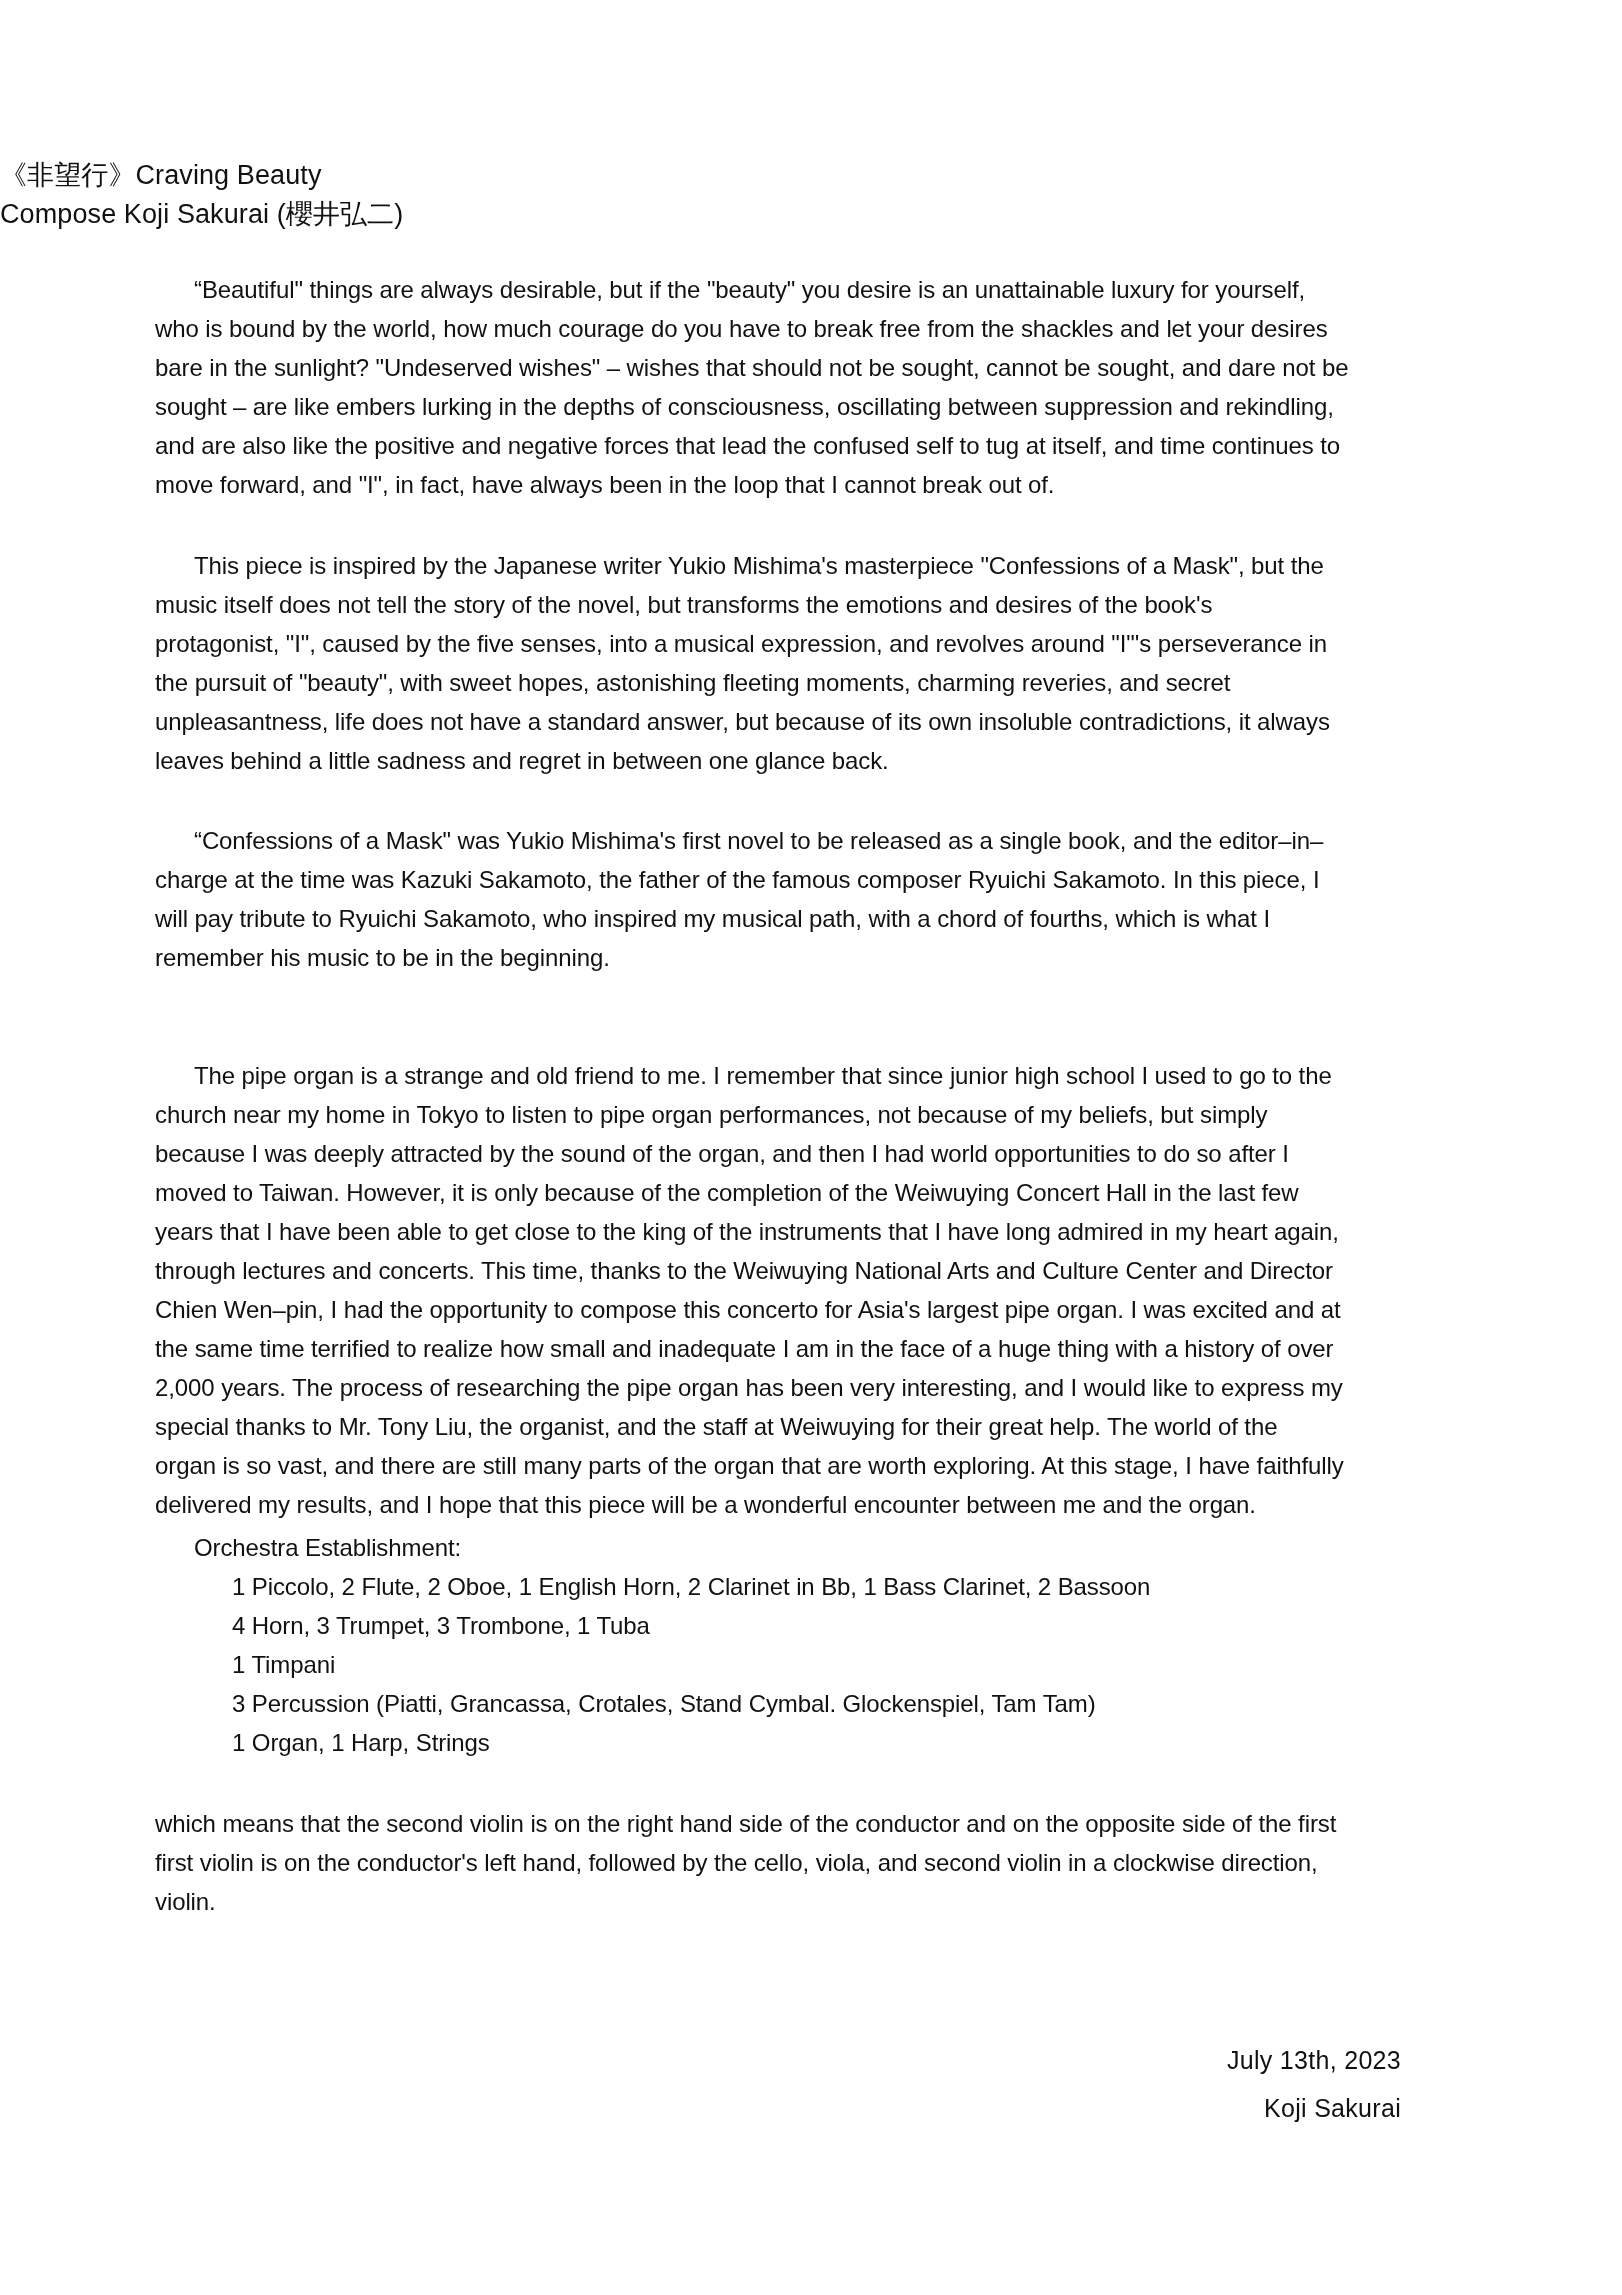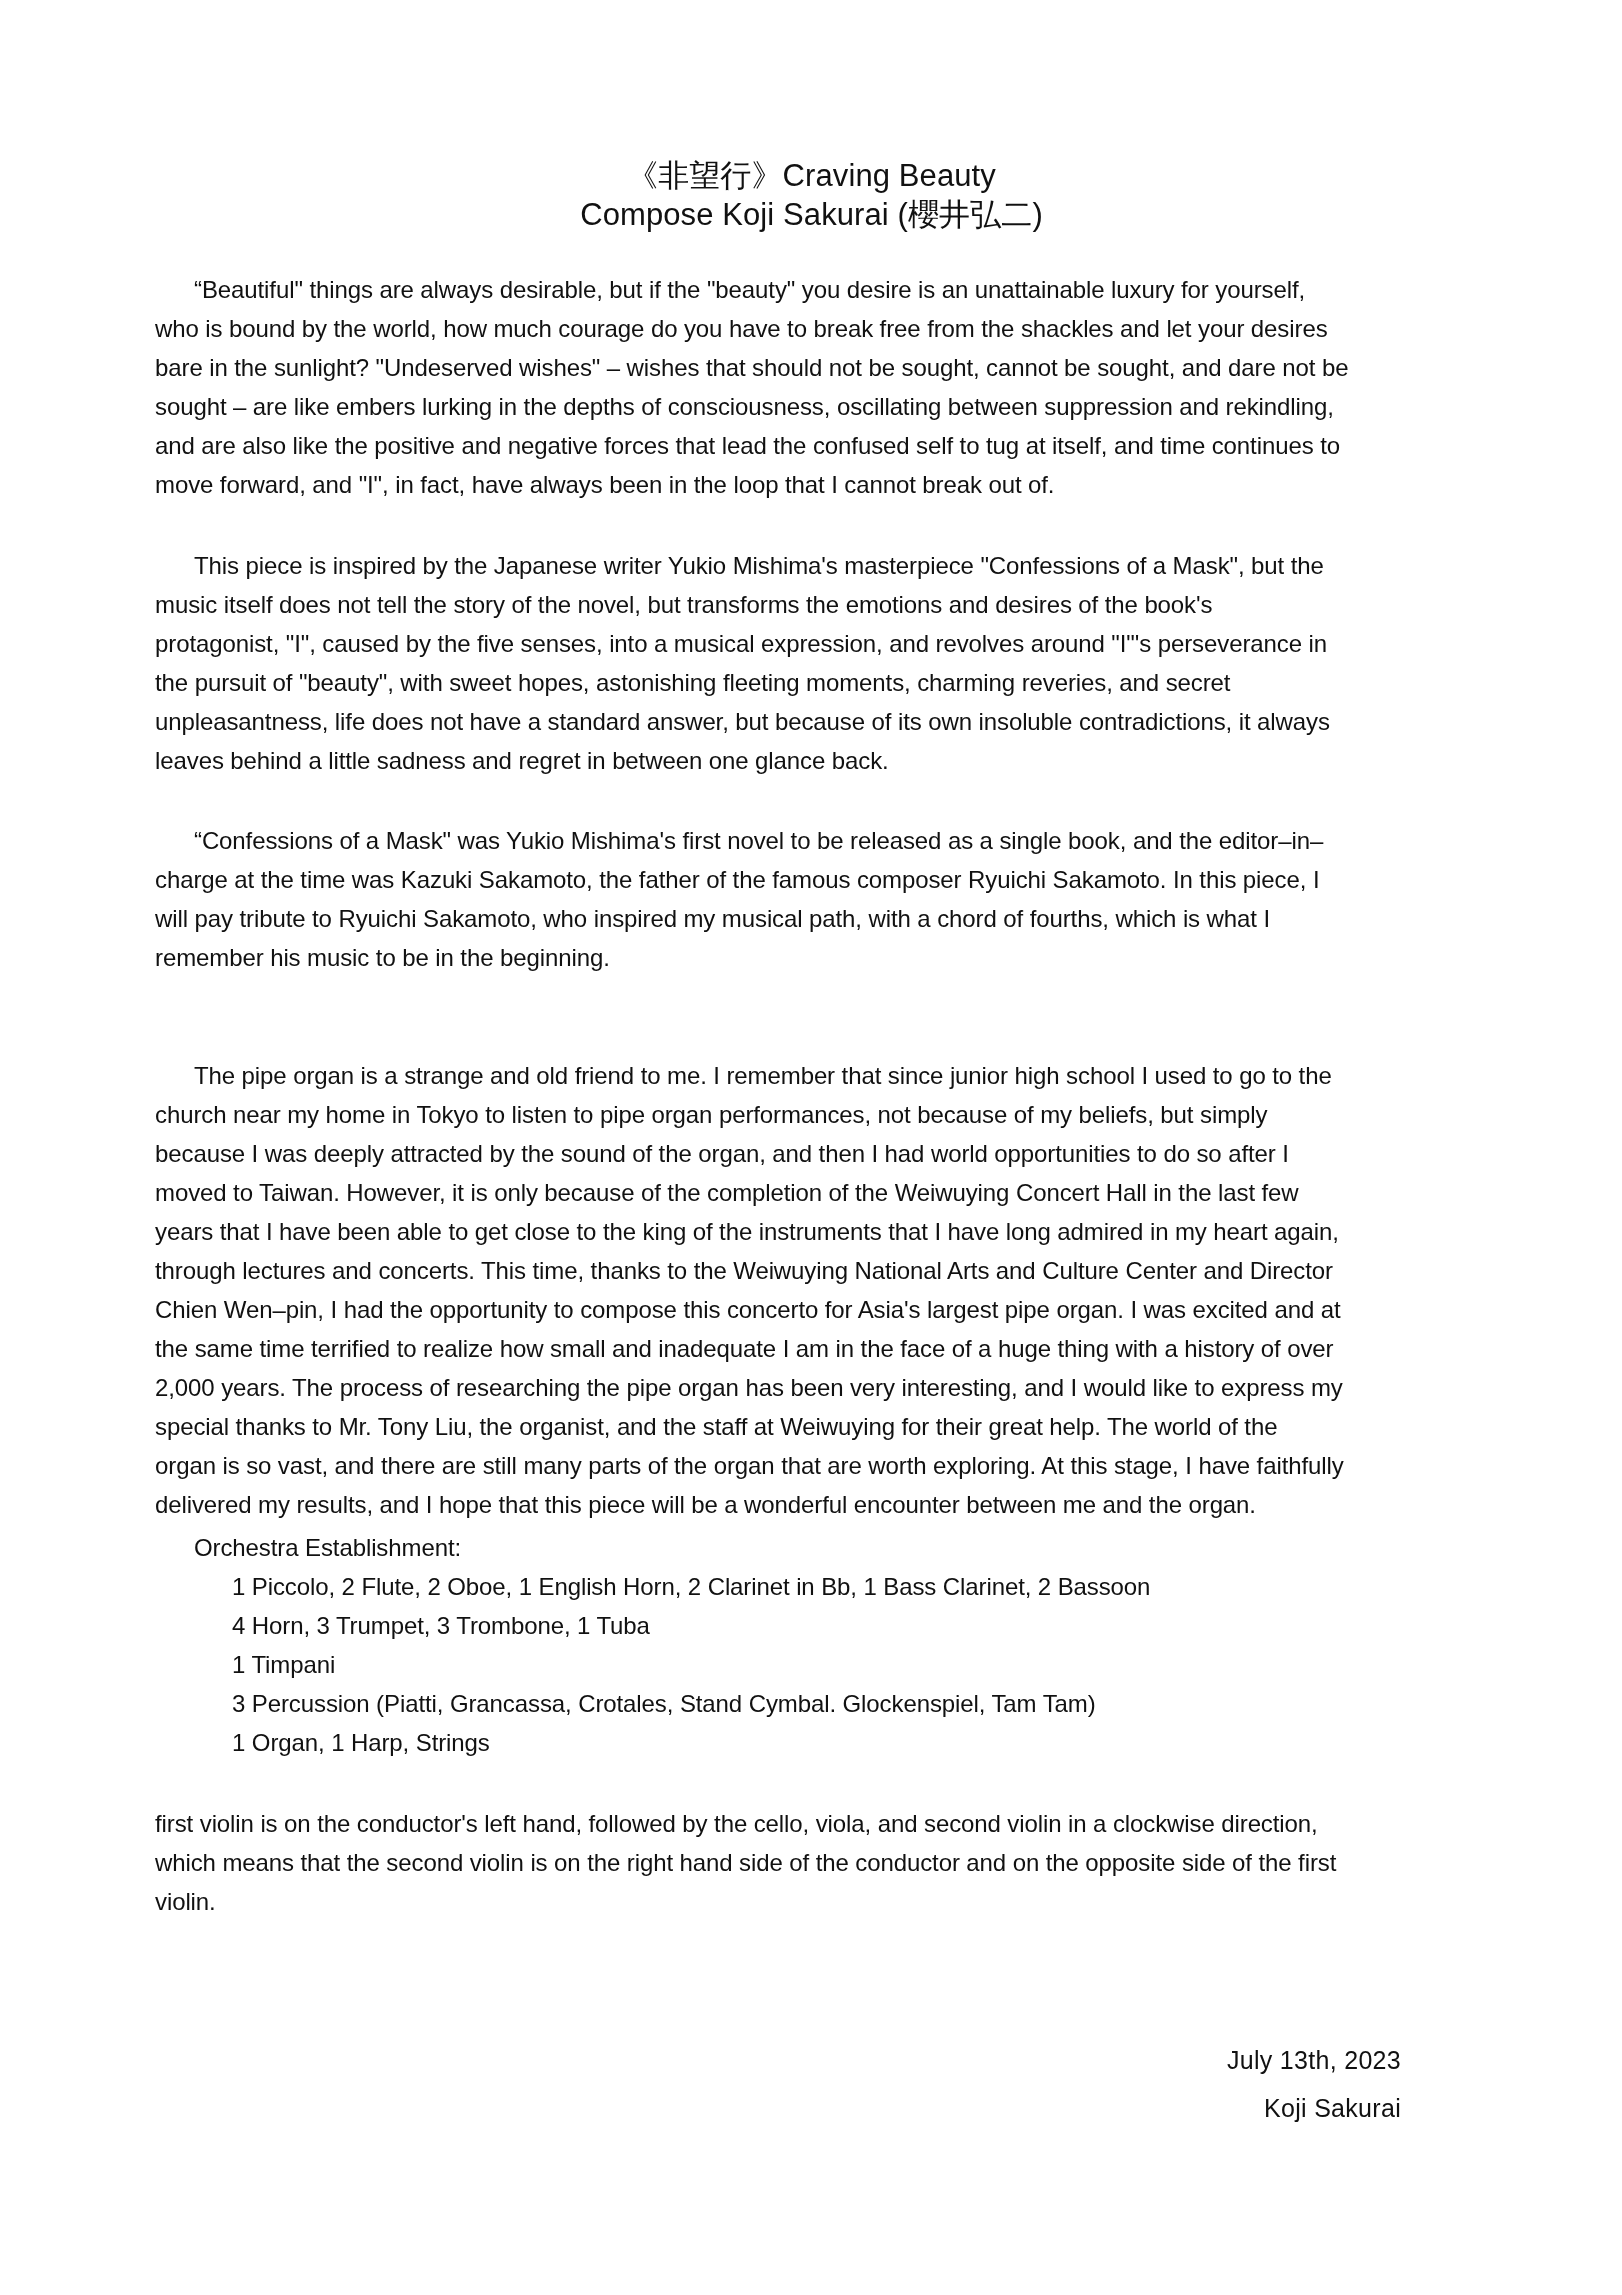--- a/index.html
+++ b/index.html
@@ -20,22 +20,22 @@
       left: 0; top: 0;
       width: 1623px;
       height: 2295px;
       background: #ffffff;
     }
     .title-block {
       position: absolute;
       left: 0;
       top: 156px;
       width: 1623px;
-      text-align: center;
-      font-size: 31px;
+      text-align: left;
+      font-size: 27px;
       line-height: 39px;
       letter-spacing: 0.1px;
     }
     .title-line {
       display: block;
       white-space: nowrap;
     }
     .body-block {
       position: absolute;
       left: 155px;
@@ -139,22 +139,22 @@
   <div class="body-block" id="orchestra">
     <span class="orch-heading">Orchestra Establishment:</span>
     <span class="orch-item">1 Piccolo, 2 Flute, 2 Oboe, 1 English Horn, 2 Clarinet in Bb, 1 Bass Clarinet, 2 Bassoon</span>
     <span class="orch-item">4 Horn, 3 Trumpet, 3 Trombone, 1 Tuba</span>
     <span class="orch-item">1 Timpani</span>
     <span class="orch-item">3 Percussion (Piatti, Grancassa, Crotales, Stand Cymbal. Glockenspiel, Tam Tam)</span>
     <span class="orch-item">1 Organ, 1 Harp, Strings</span>
   </div>
 
   <div class="body-block" id="special-note">
+    <span class="para-line">which means that the second violin is on the right hand side of the conductor and on the opposite side of the first</span>
     <span class="para-line">first violin is on the conductor's left hand, followed by the cello, viola, and second violin in a clockwise direction,</span>
-    <span class="para-line">which means that the second violin is on the right hand side of the conductor and on the opposite side of the first</span>
     <span class="para-line">violin.</span>
   </div>
 
   <div class="signature">
     <span>July 13th, 2023</span>
     <span>Koji Sakurai</span>
   </div>
 
 </div>
 

